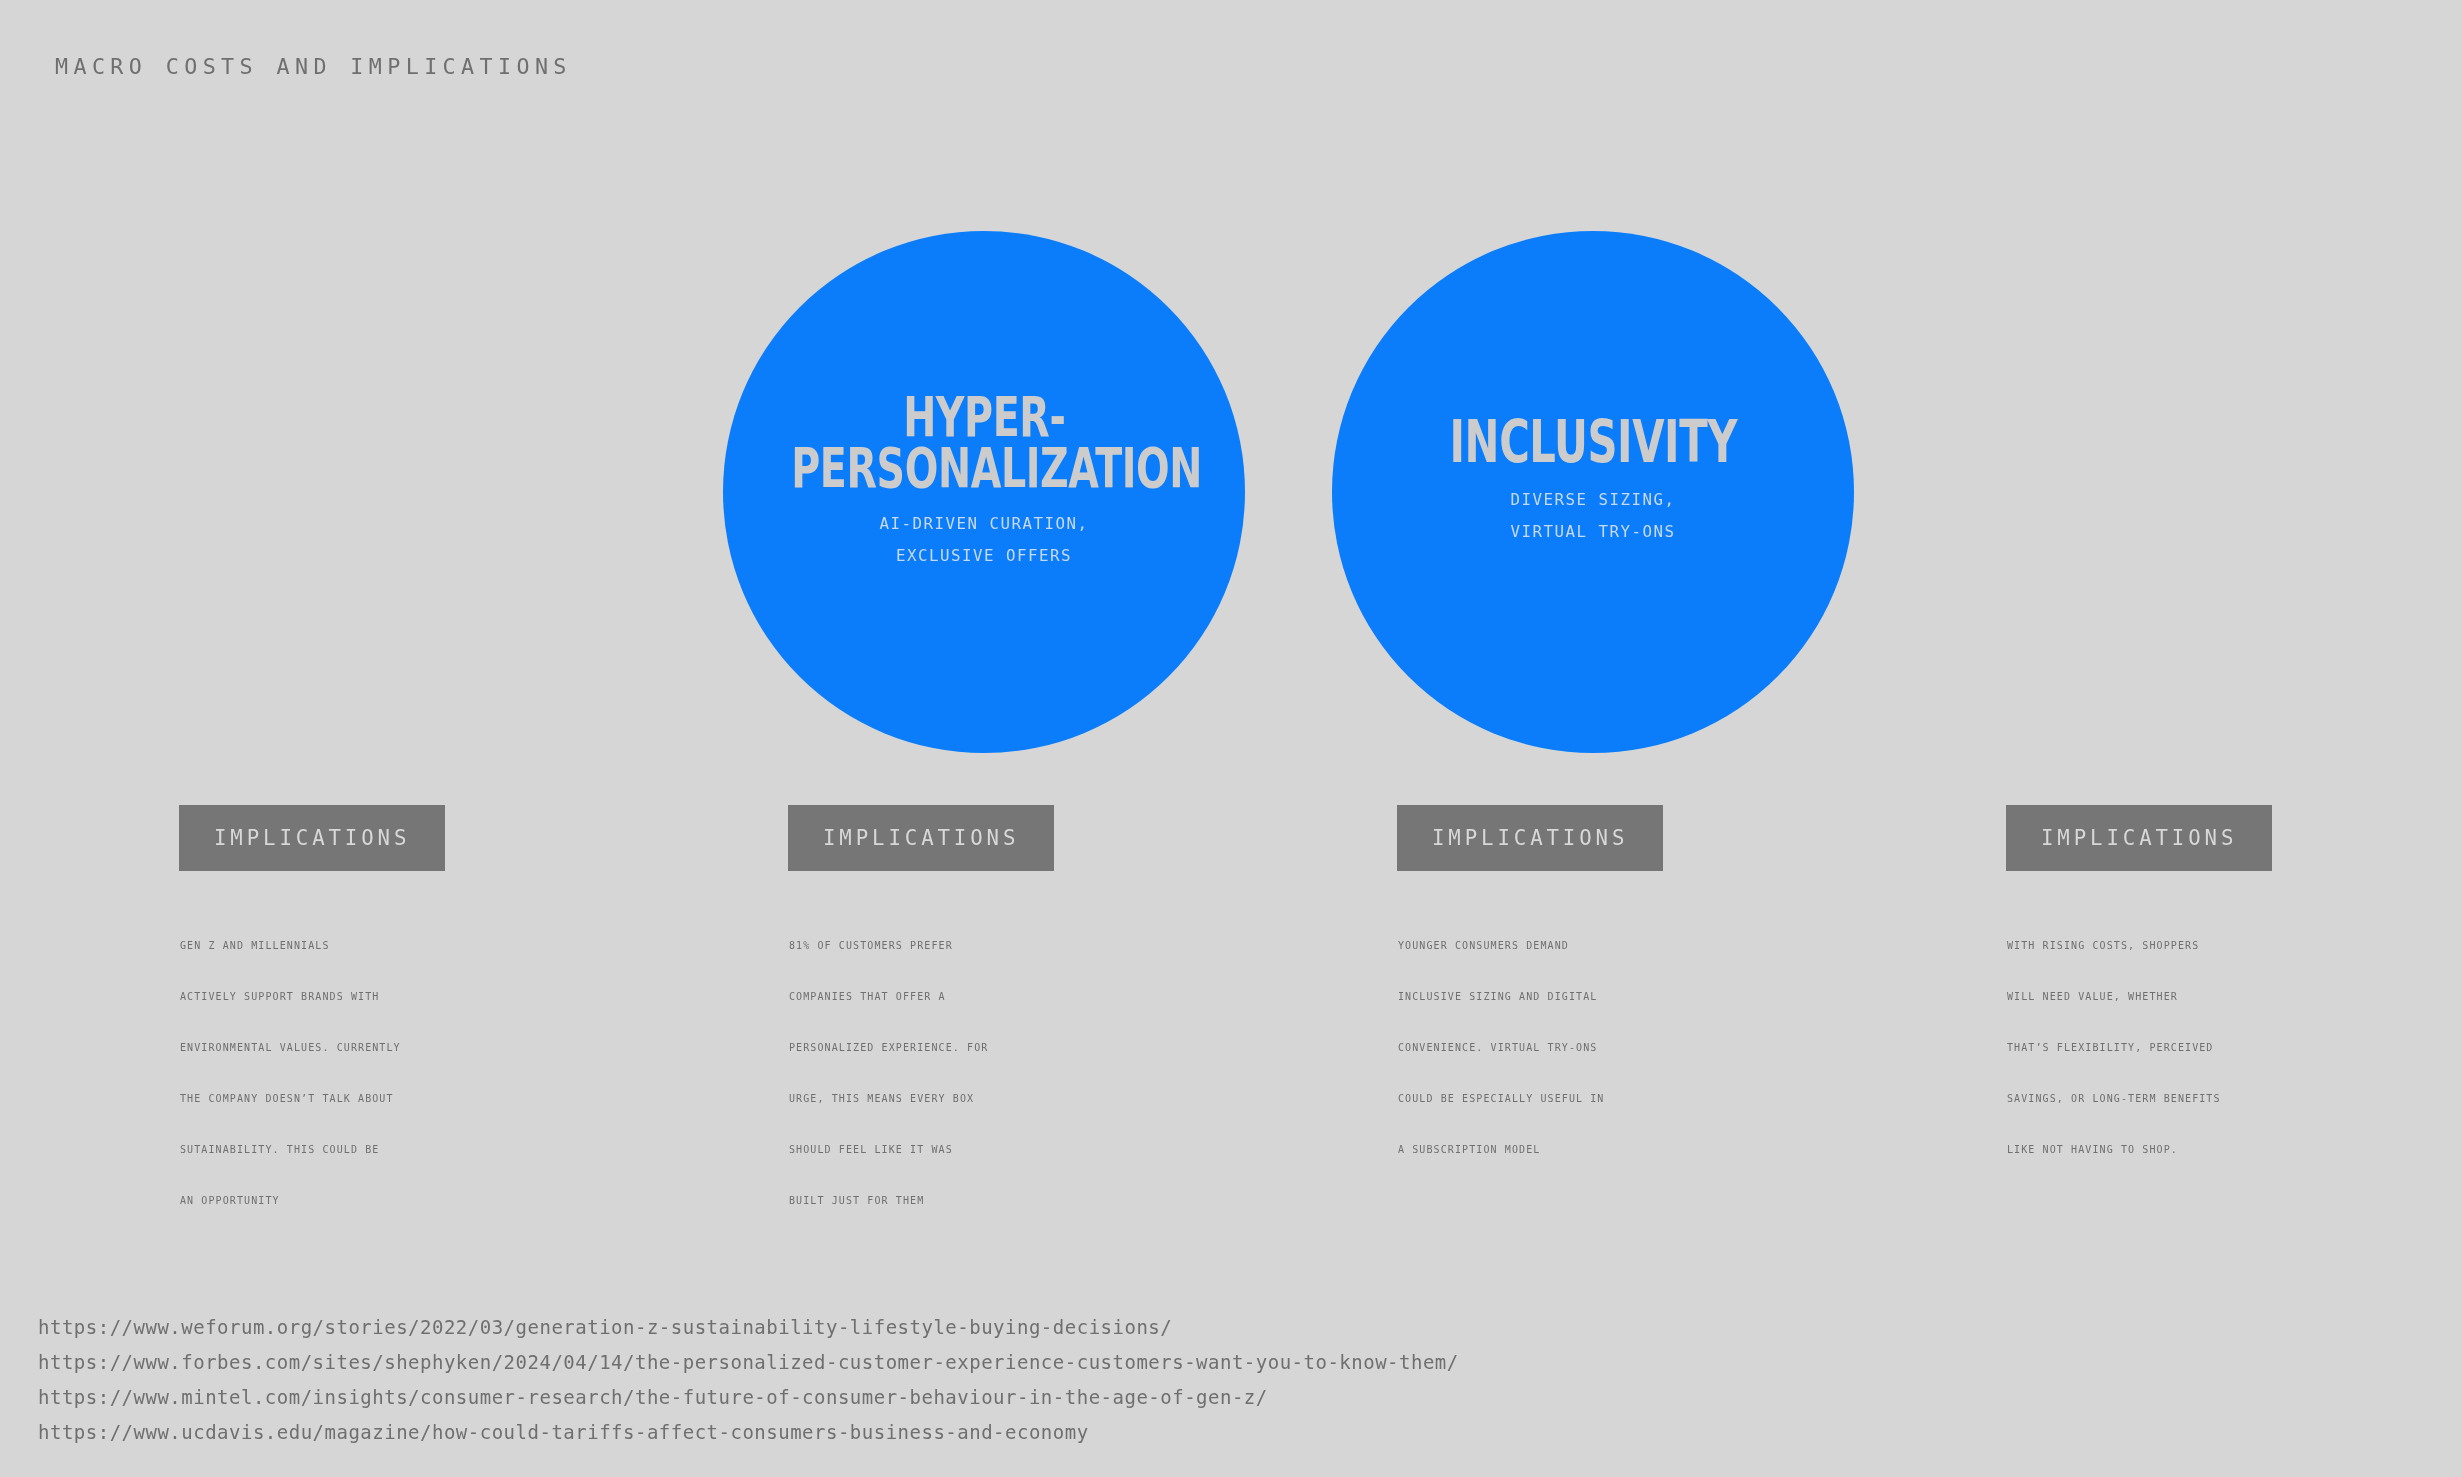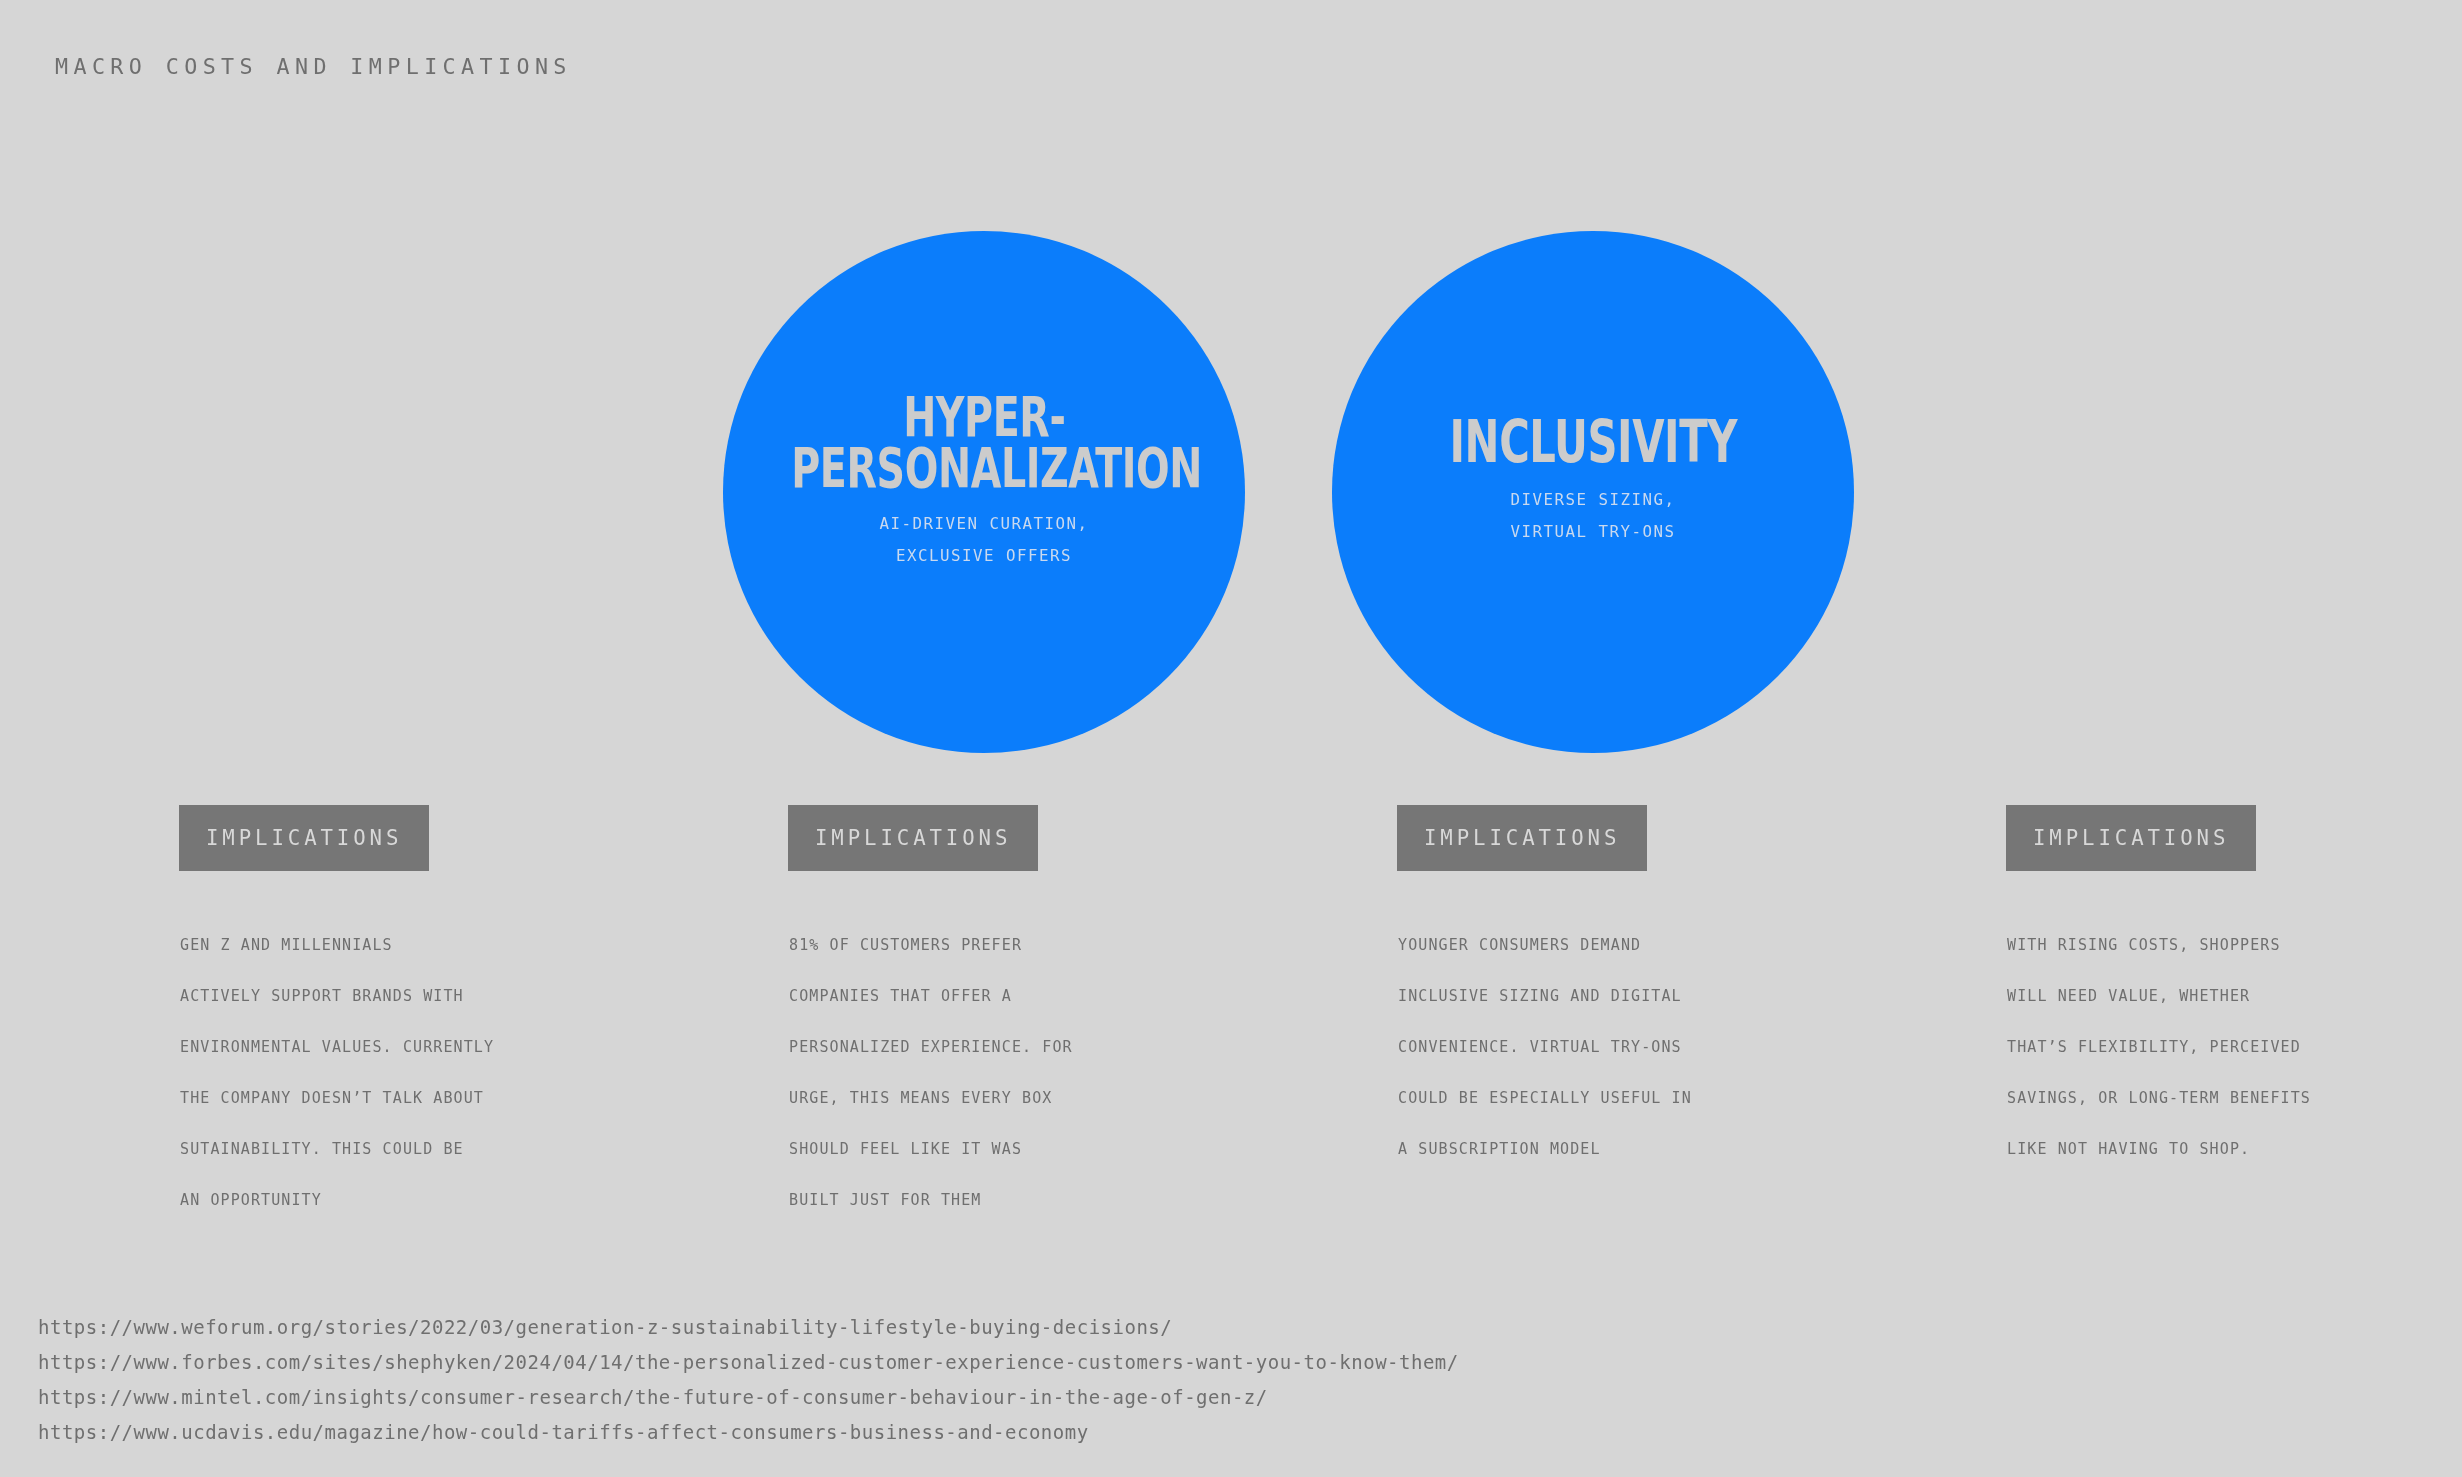--- a/index.html
+++ b/index.html
@@ -104,42 +104,42 @@
     margin-top: 14.8px;
   }
 
   
   .badge {
     position: absolute;
     top: 805px;
     left: 108px;
     background: #767676;
     height: 66px;
-    padding: 0 27px;
+    padding: 0 35px;
     display: flex;
     align-items: center;
     justify-content: flex-start;
     box-sizing: border-box;
   }
   .badge-label {
     font-family: "DejaVu Sans Mono", monospace;
     font-size: 20.7px;
     letter-spacing: 3.9px;
     color: #d8d8d8;
     white-space: nowrap;
   }
 
   
   .body-copy {
     position: absolute;
     top: 920px;
     left: 109px;
     width: 537px;
     font-family: "DejaVu Sans Mono", monospace;
-    font-size: 15px;
+    font-size: 10px;
     letter-spacing: 1.1px;
     line-height: 51px;
     color: #6f6f6f;
     white-space: pre-line;
   }
 
   
   .sources {
     position: absolute;
     left: 38px;

